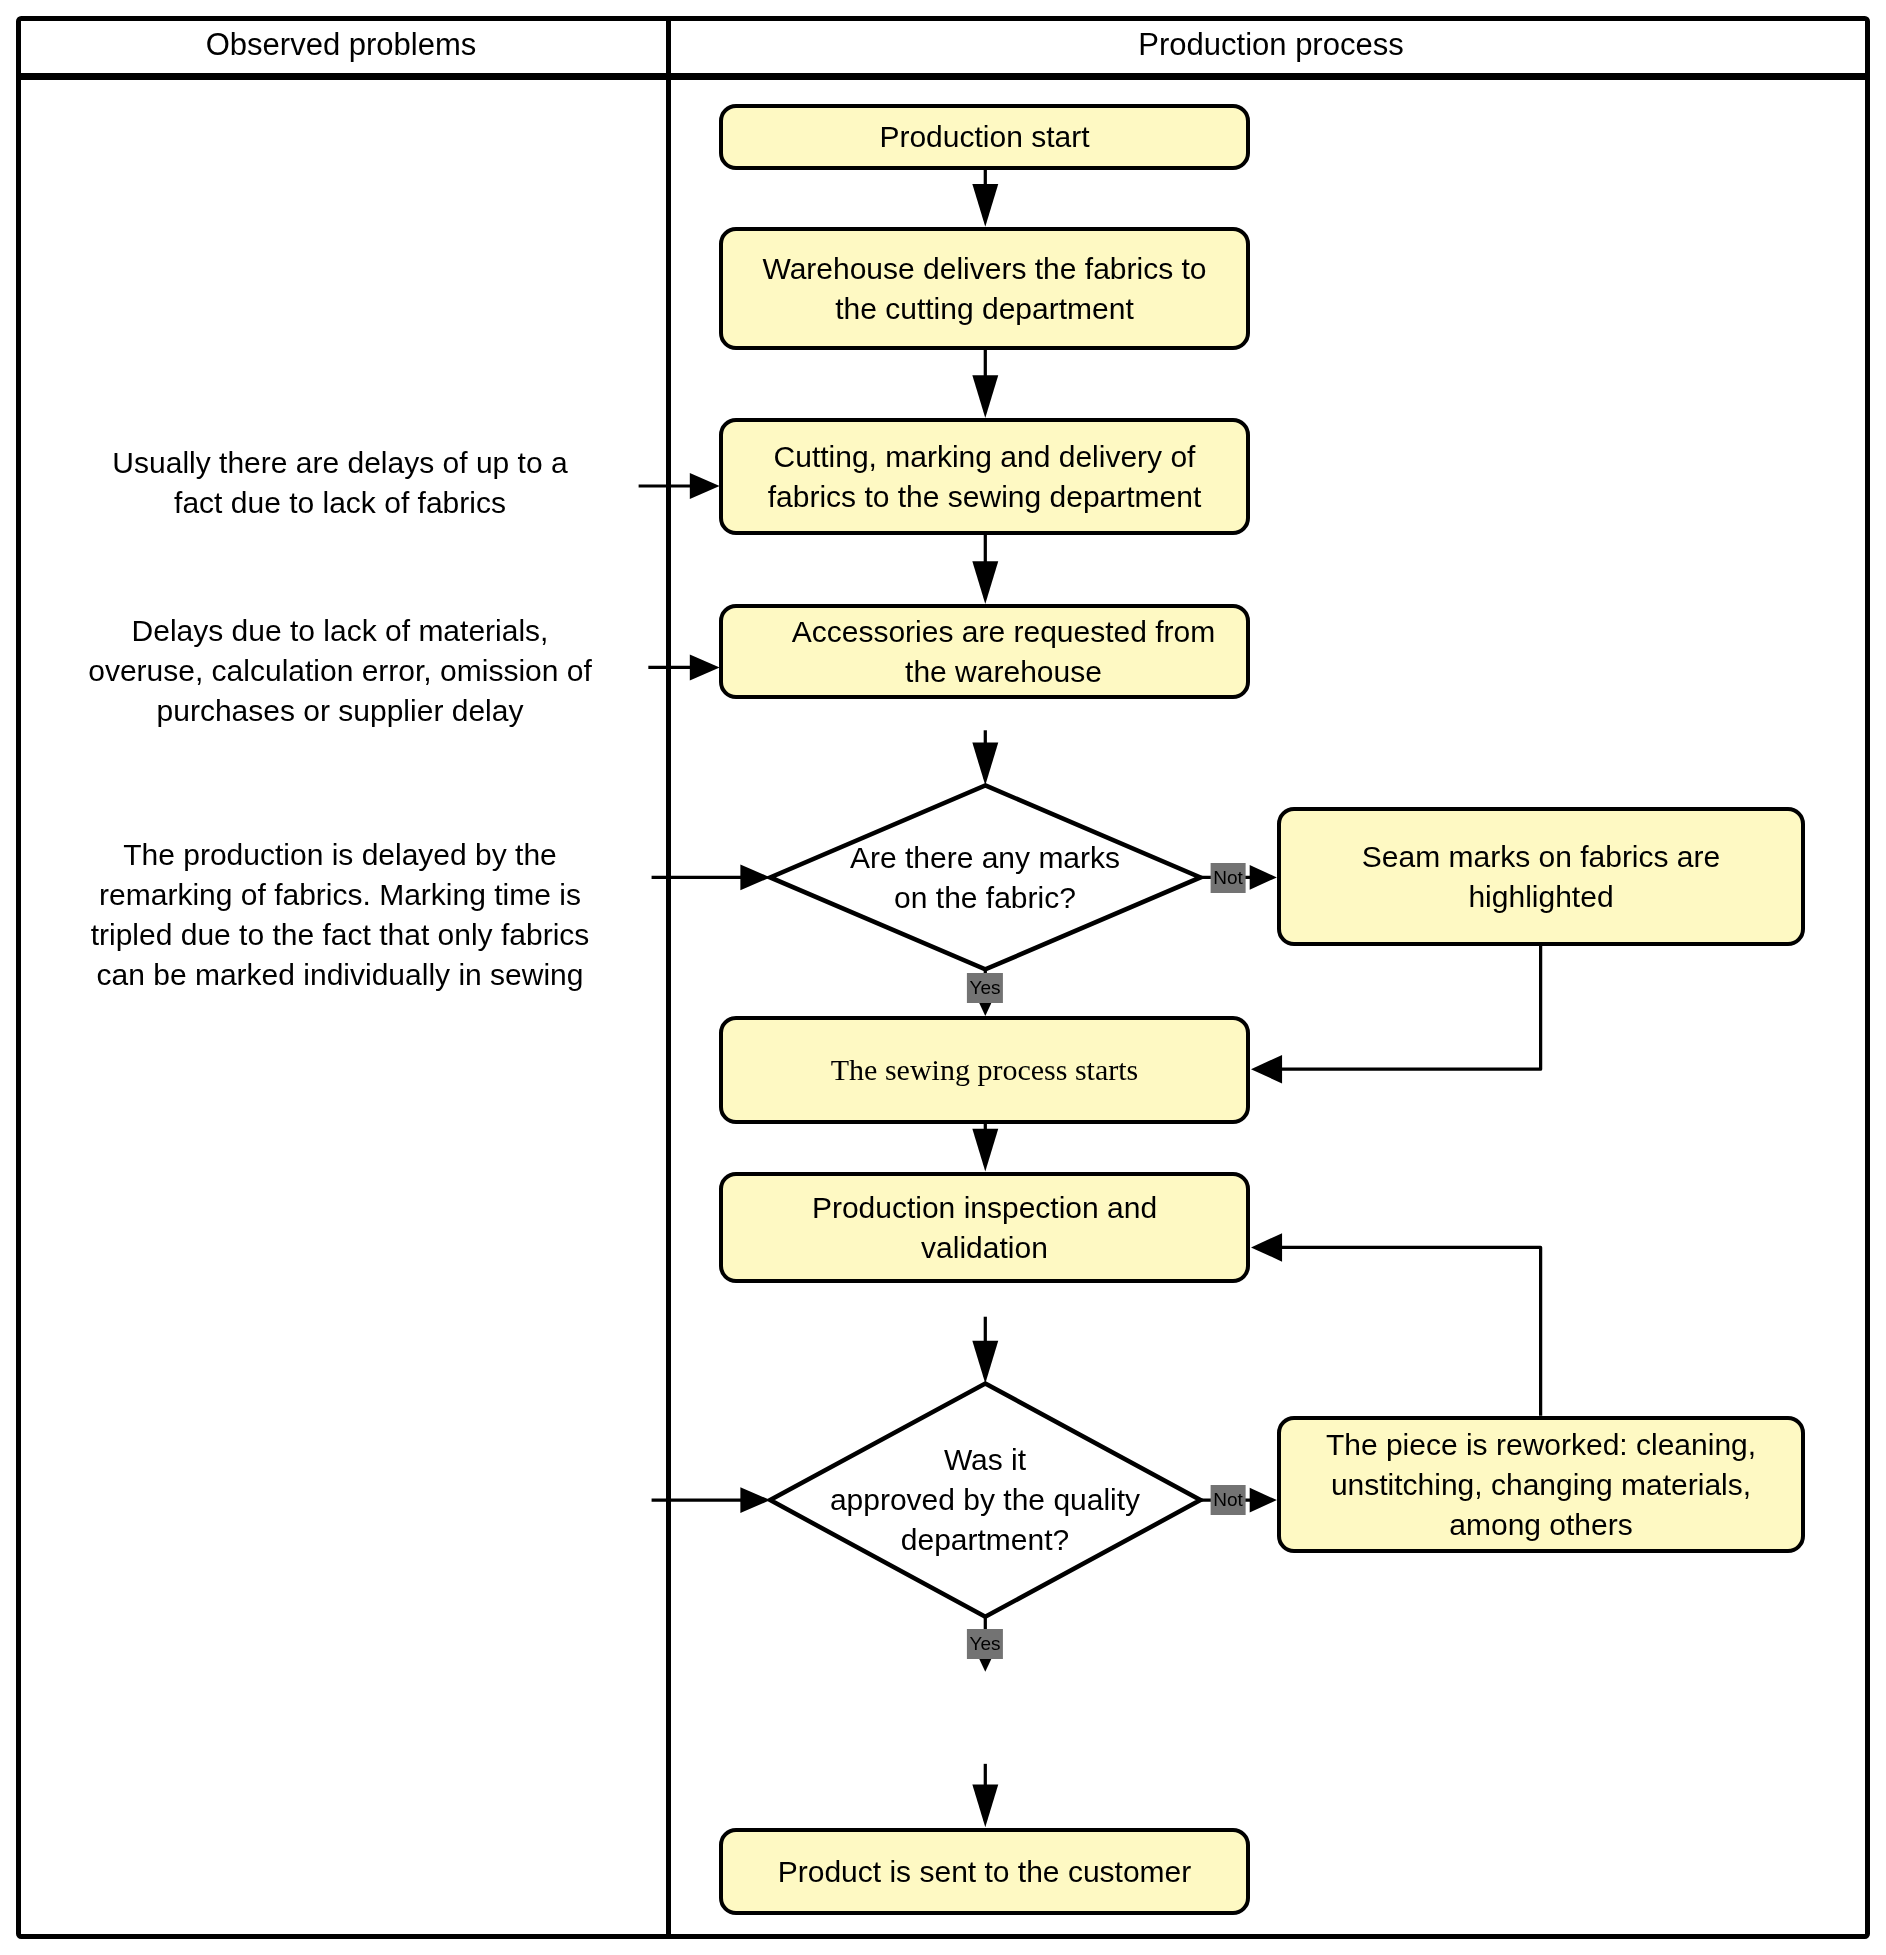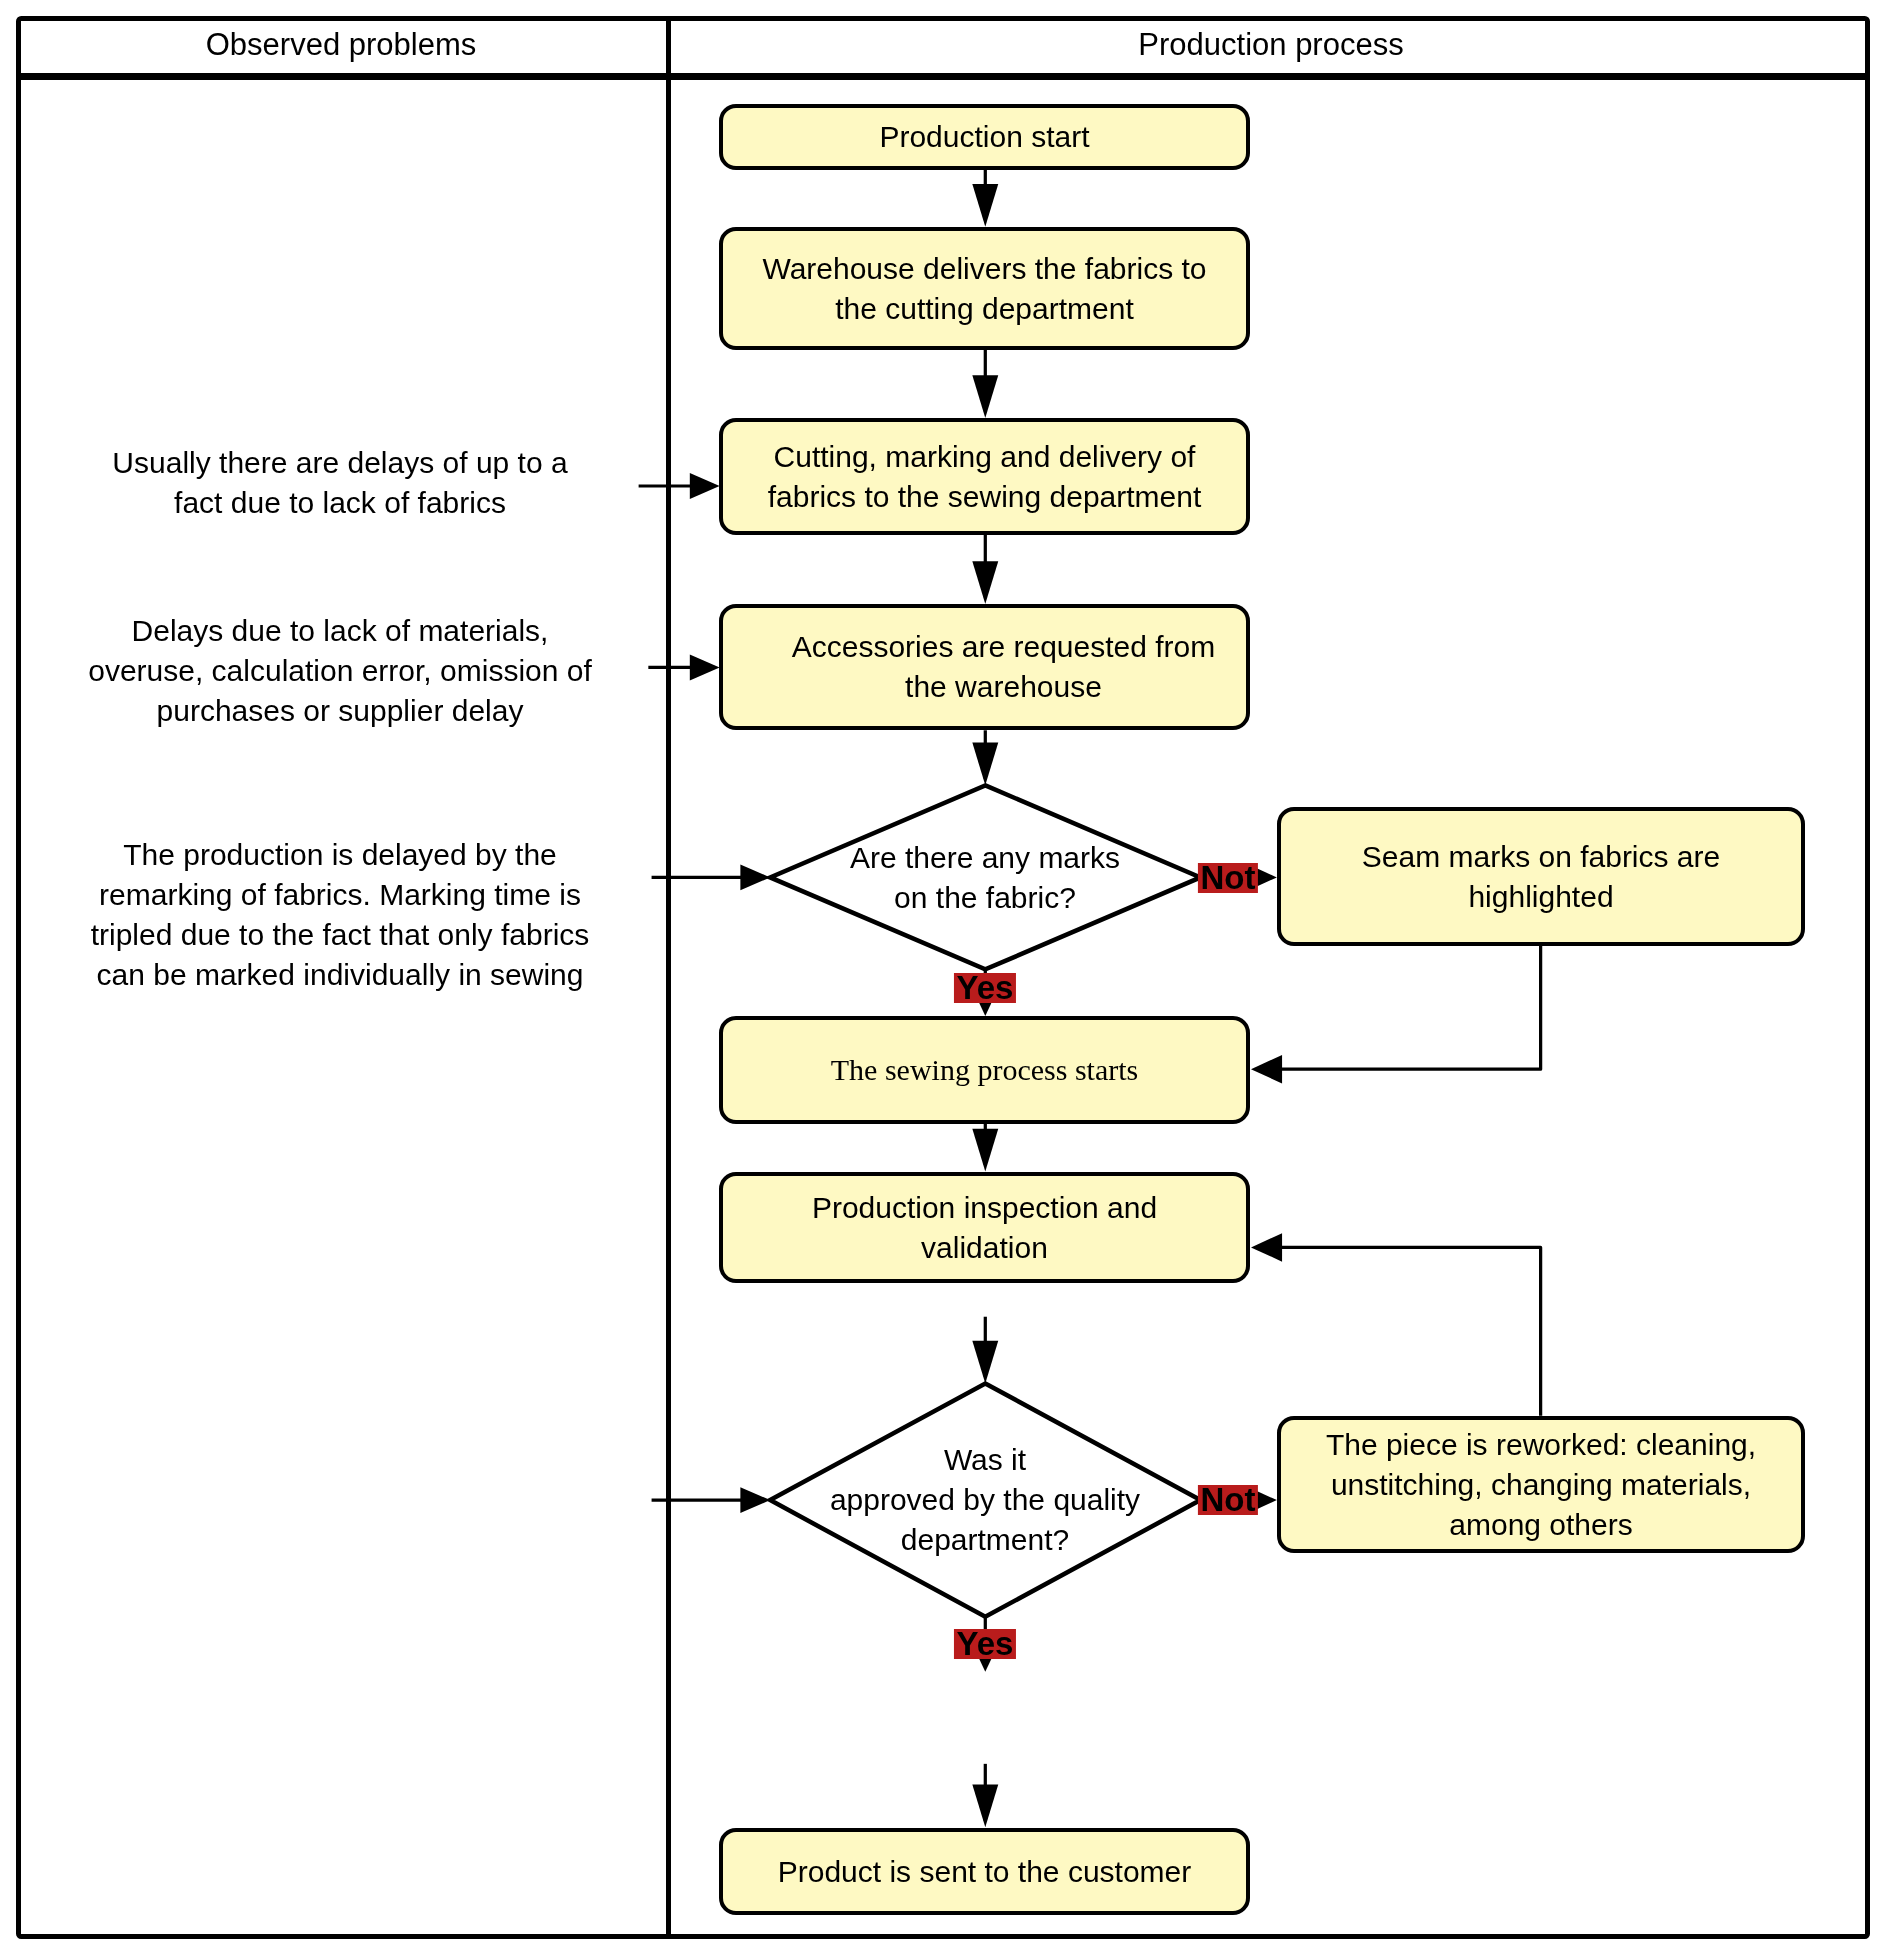--- a/index.html
+++ b/index.html
@@ -53,22 +53,22 @@
   
   .annotation {
     position: absolute; left: 29px; width: 622px;
     text-align: center; white-space: pre-line;
     font-size: 30px; line-height: 40px; z-index: 3;
   }
 
   
   .edge-label {
     position: absolute; transform: translate(-50%, -50%);
-    font-size: 33px; font-weight: bold; line-height: 30px;
-    background: #b91c1c; padding: 0 2.6px; z-index: 5;
+    font-size: 19px; font-weight: normal; line-height: 30px;
+    background: #737373; padding: 0 2.6px; z-index: 5;
   }
 
   svg.connectors { position: absolute; left: 0; top: 0; z-index: 2; }
 </style>
 </head>
 <body>
 
 <div class="stage">
 
   <div class="outer-frame"></div>
@@ -138,21 +138,21 @@
 
     <polygon points="1520,1212 1852,1354 1520,1496 1188,1354" fill="#fff" stroke="#000" stroke-width="7"></polygon>
     <polygon points="1520,2135 1852,2315 1520,2495 1188,2315" fill="#fff" stroke="#000" stroke-width="7"></polygon>
   </svg>
 
   <div class="node" style="left:719px; top:104px;  width:531px; height:66px;">Production start</div>
   <div class="node" style="left:719px; top:227px;  width:531px; height:123px;">Warehouse delivers the fabrics to
 the cutting department</div>
   <div class="node" style="left:719px; top:418px;  width:531px; height:117px;">Cutting, marking and delivery of
 fabrics to the sewing department</div>
-  <div class="node" style="left:719px; top:604px;  width:531px; height:126px;padding-left:38px;">Accessories are requested from
+  <div class="node" style="left:719px; top:604px;  width:531px; height:95px;padding-left:38px;">Accessories are requested from
 the warehouse</div>
   <div class="node" style="left:1277px; top:807px; width:528px; height:139px;">Seam marks on fabrics are
 highlighted</div>
   <div class="node" style="left:719px; top:1016px; width:531px; height:108px;font-family:Liberation Serif, serif;">The sewing process starts</div>
   <div class="node" style="left:719px; top:1172px; width:531px; height:111px;">Production inspection and
 validation</div>
   <div class="node" style="left:1277px; top:1416px; width:528px; height:137px;">The piece is reworked: cleaning,
 unstitching, changing materials,
 among others</div>
   <div class="node" style="left:719px; top:1828px; width:531px; height:87px;">Product is sent to the customer</div>

